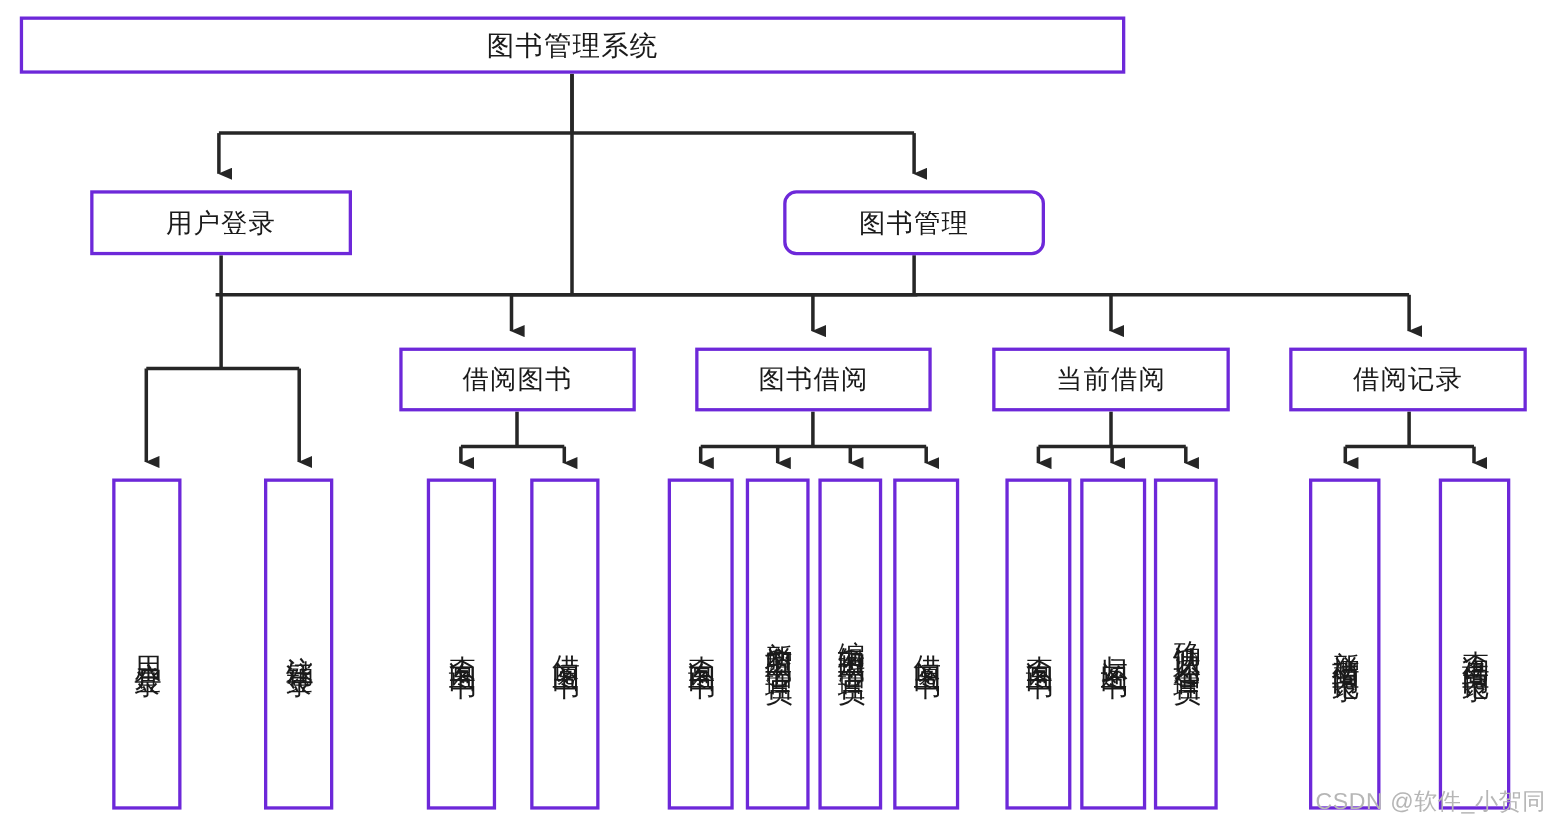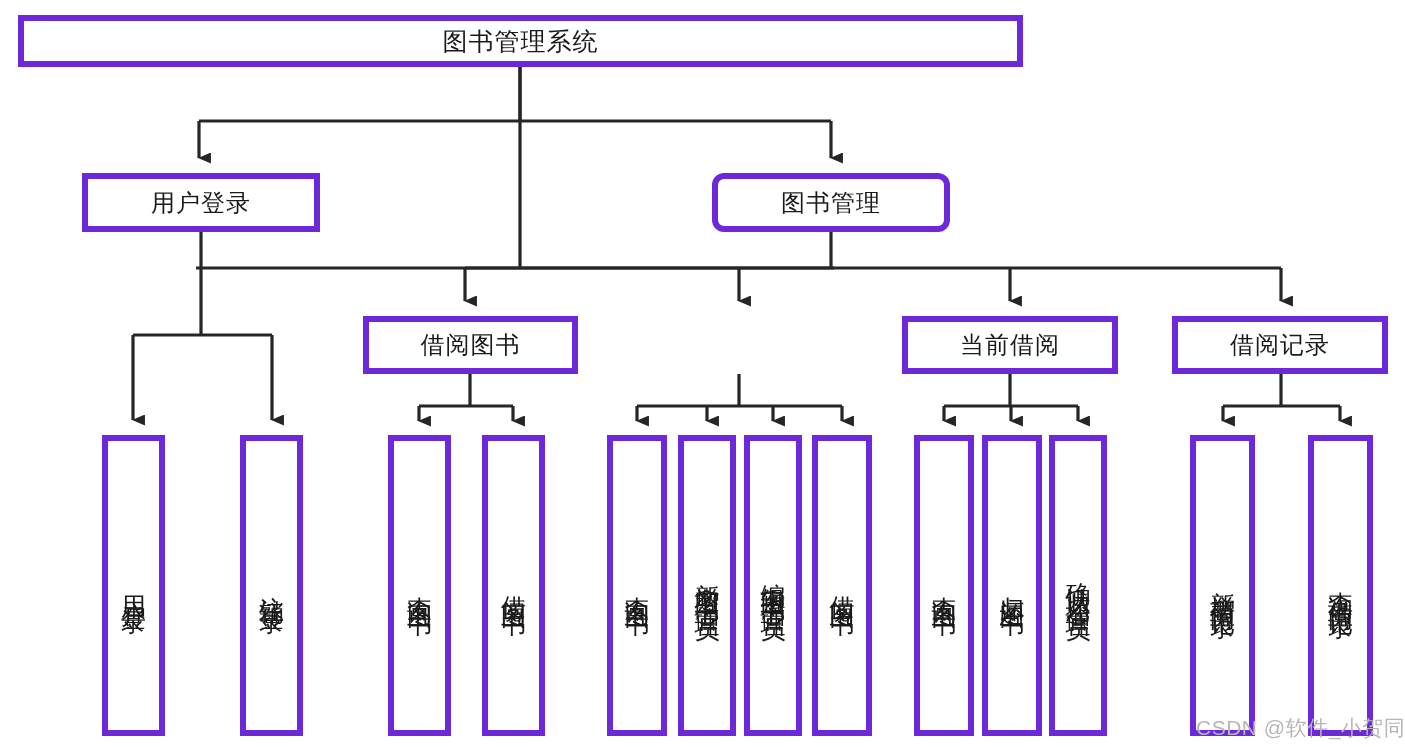--- a/index.html
+++ b/index.html
@@ -22,21 +22,21 @@
     left: 0;
     top: 0;
     width: 1405px;
     height: 747px;
     pointer-events: none;
   }
   .node {
     position: absolute;
     box-sizing: border-box;
     background: #ffffff;
-    border: 6px solid #6d28d9;
+    border: 3px solid #6d28d9;
     display: flex;
     align-items: center;
     justify-content: center;
     color: #1a1a1a;
   }
   .node.horiz {
     font-size: 24px;
     letter-spacing: 1px;
   }
   .node.vert {
@@ -145,20 +145,23 @@
   <div class="node horiz" style="left:82px; top:173px; width:238px; height:59px;">
     <span>用户登录</span>
   </div>
   <div class="node horiz" style="left:712px; top:173px; width:238px; height:59px;border-radius:12px;">
     <span>图书管理</span>
   </div>
 
   <div class="node horiz" style="left:363px; top:316px; width:215px; height:58px;">
     <span>借阅图书</span>
   </div>
+  <div class="node horiz" style="left:632px; top:316px; width:215px; height:58px;">
+    <span>图书借阅</span>
+  </div>
   <div class="node horiz" style="left:902px; top:316px; width:216px; height:58px;">
     <span>当前借阅</span>
   </div>
   <div class="node horiz" style="left:1172px; top:316px; width:216px; height:58px;">
     <span>借阅记录</span>
   </div>
 
   <div class="node vert" style="left:102px; top:435px; width:63px; height:301px;">
     <span class="vtext">用户登录</span>
   </div>

